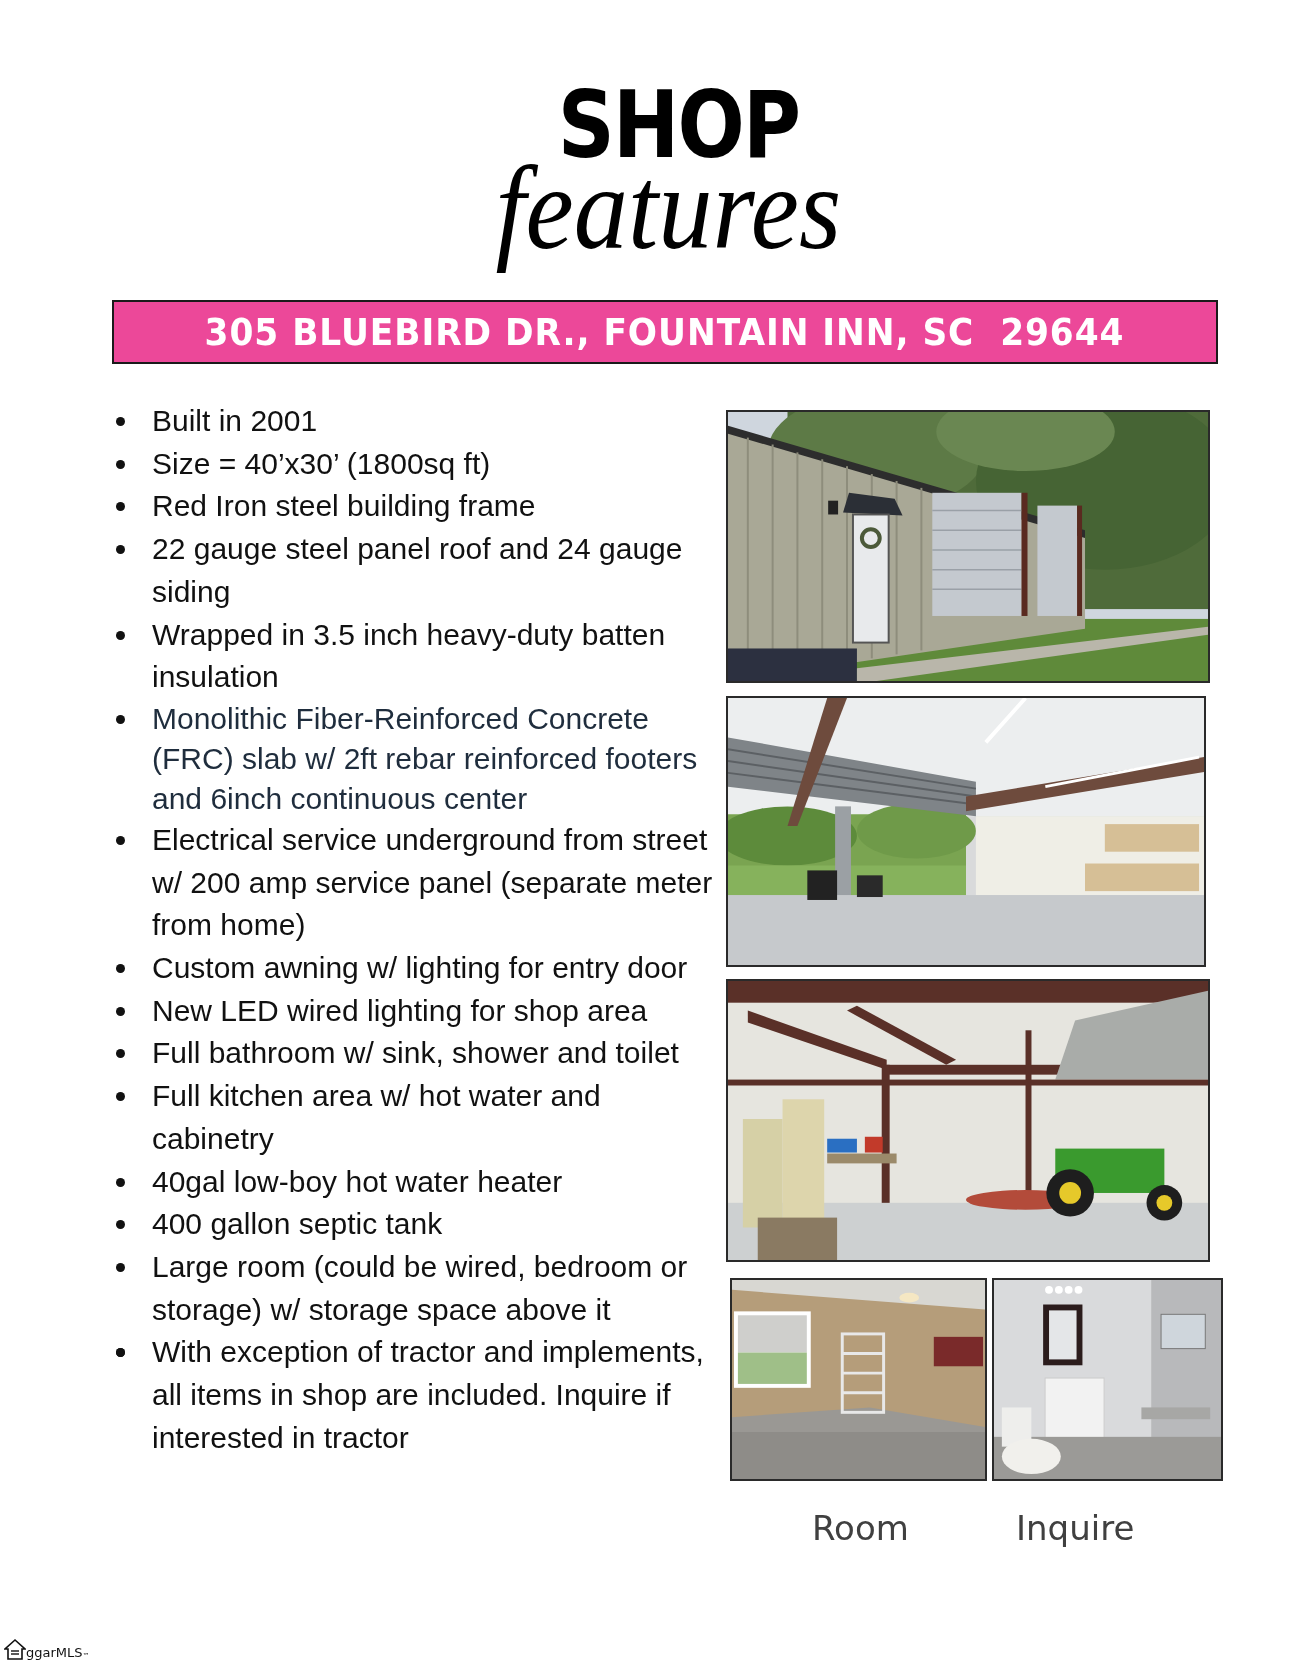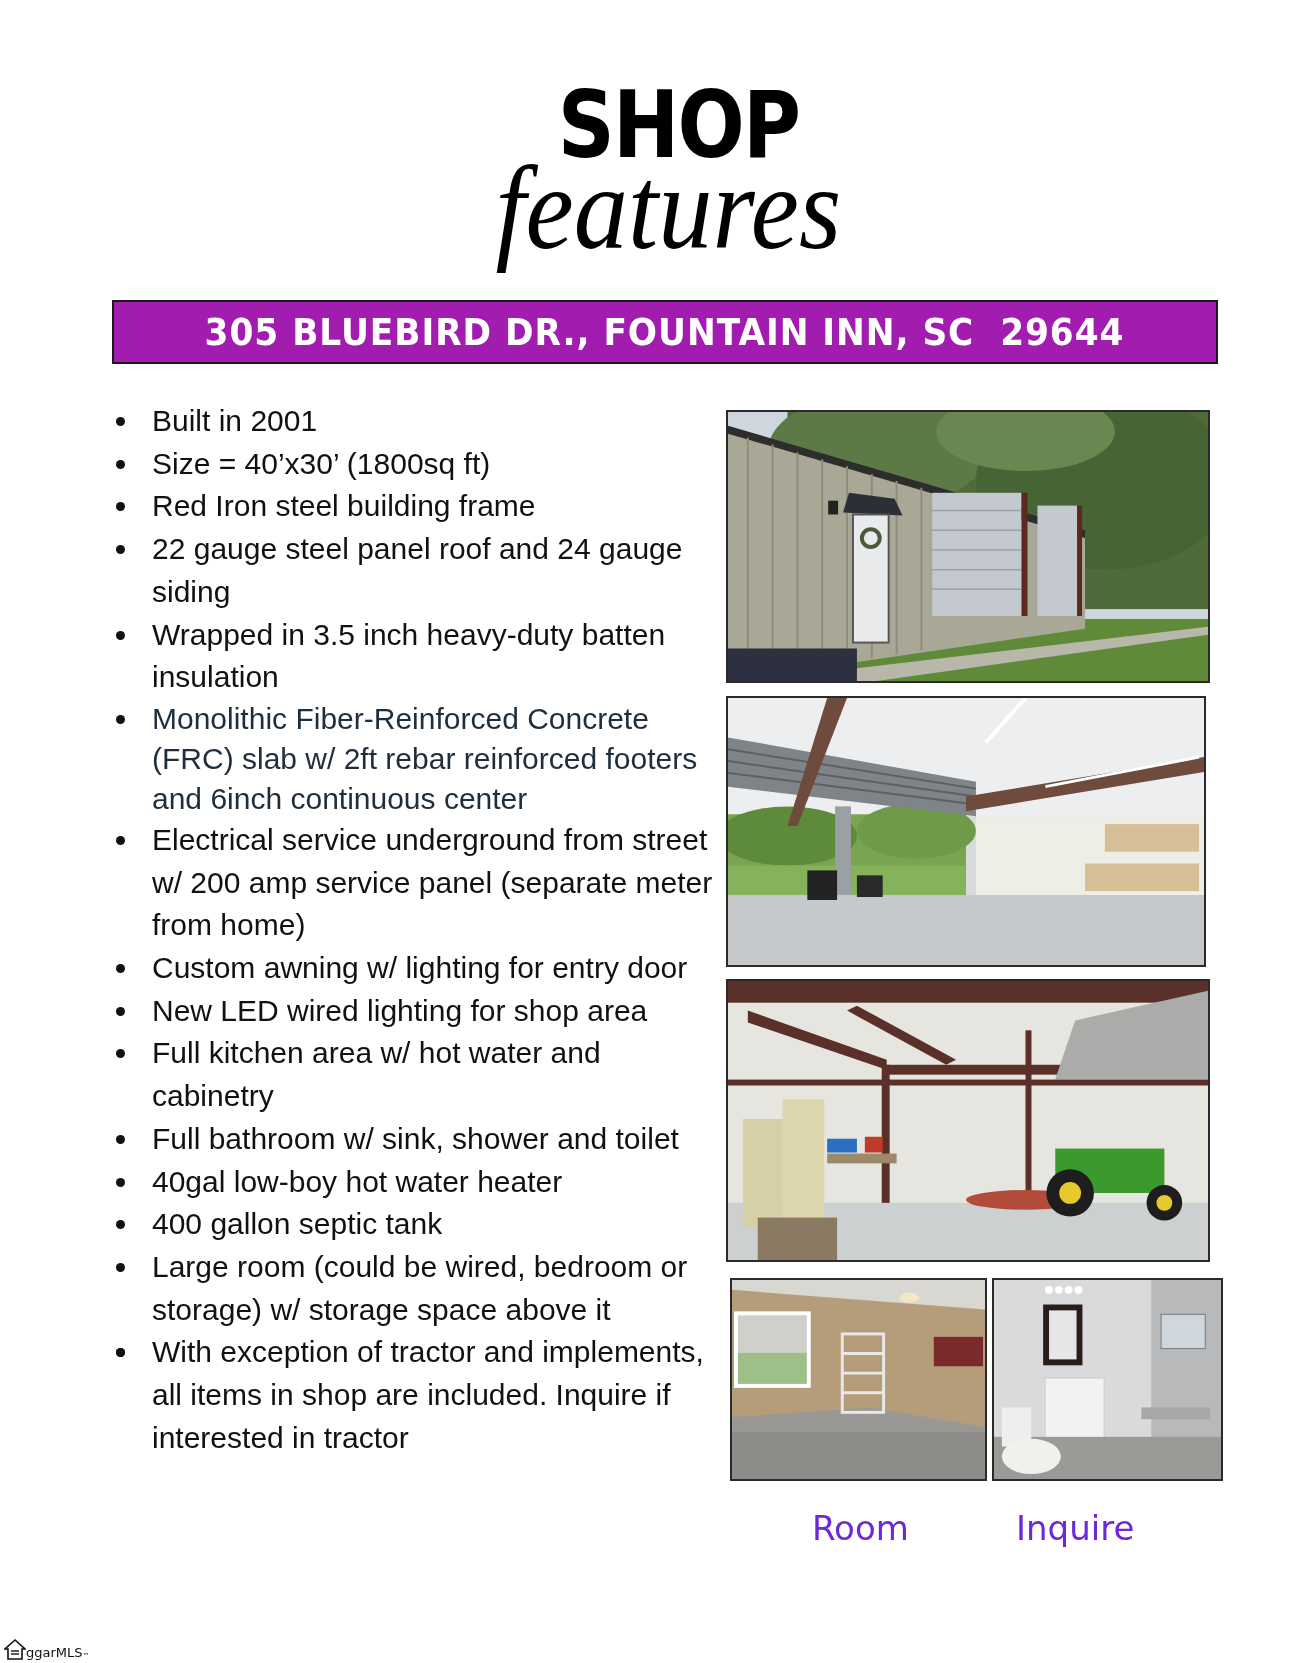--- a/index.html
+++ b/index.html
@@ -13,21 +13,21 @@
   }
   .title-features {
     position: absolute; left: 0; width: 1298px; top: 150px; text-align: center;
     font-family: "Liberation Serif", serif; font-style: italic; font-size: 118px; line-height: 118px;
     color: #000; padding-left: 40px; box-sizing: border-box;
     transform: scaleX(0.92); transform-origin: 660px 0;
   }
 
   .address-banner {
     position: absolute; left: 112px; top: 300px; width: 1106px; height: 64px;
-    background: #a21caf; border: 2px solid #1a1a1a; box-sizing: border-box;
+    background: #ec4899; border: 2px solid #1a1a1a; box-sizing: border-box;
     display: flex; align-items: center; justify-content: center;
   }
   .address-text {
     color: #ffffff; font-family: "DejaVu Sans", sans-serif; font-weight: bold; font-size: 37px;
     letter-spacing: 1px; white-space: pre; transform: scaleX(0.93);
   }
 
   .features-list {
     position: absolute; left: 110px; top: 400px; width: 610px; margin: 0; padding: 0; list-style: none;
     font-size: 30px; line-height: 42.7px; color: #111;
@@ -38,21 +38,21 @@
   }
   .features-list li.alt { color: #1f2d3d; line-height: 40px; }
   .features-list li.alt .bullet { top: 16px; }
 
   .photo {
     position: absolute; border: 2px solid #2a2a2a; box-sizing: border-box; overflow: hidden;
   }
   .photo svg { display: block; width: 100%; height: 100%; }
 
   .caption {
-    position: absolute; top: 1508px; font-family: "DejaVu Sans", sans-serif; font-size: 34px; color: #6d28d9;
+    position: absolute; top: 1508px; font-family: "DejaVu Sans", sans-serif; font-size: 34px; color: #404040;
   }
 
   .logo {
     position: absolute; left: 4px; top: 1636px; height: 24px; display: flex; align-items: flex-end;
     font-family: "DejaVu Sans", sans-serif; font-size: 13px; color: #111;
   }
   .logo .house { width: 22px; height: 22px; }
   .logo sup { font-size: 7px; }
 </style>
 </head>
@@ -68,22 +68,22 @@
 <ul class="features-list">
   <li><span class="bullet"></span><span>Built in 2001</span></li>
   <li><span class="bullet"></span><span>Size = 40’x30’ (1800sq ft)</span></li>
   <li><span class="bullet"></span><span>Red Iron steel building frame</span></li>
   <li><span class="bullet"></span><span>22 gauge steel panel roof and 24 gauge siding</span></li>
   <li><span class="bullet"></span><span>Wrapped in 3.5 inch heavy-duty batten insulation</span></li>
   <li class="alt"><span class="bullet"></span><span>Monolithic Fiber-Reinforced Concrete (FRC) slab w/ 2ft rebar reinforced footers and 6inch continuous center</span></li>
   <li><span class="bullet"></span><span>Electrical service underground from street w/ 200 amp service panel (separate meter from home)</span></li>
   <li><span class="bullet"></span><span>Custom awning w/ lighting for entry door</span></li>
   <li><span class="bullet"></span><span>New LED wired lighting for shop area</span></li>
+  <li><span class="bullet"></span><span>Full bathroom w/ sink, shower and toilet</span></li>
   <li><span class="bullet"></span><span>Full kitchen area w/ hot water and cabinetry</span></li>
-  <li><span class="bullet"></span><span>Full bathroom w/ sink, shower and toilet</span></li>
   <li><span class="bullet"></span><span>40gal low-boy hot water heater</span></li>
   <li><span class="bullet"></span><span>400 gallon septic tank</span></li>
   <li><span class="bullet"></span><span>Large room (could be wired, bedroom or storage) w/ storage space above it</span></li>
   <li><span class="bullet"></span></li>
   <li><span class="bullet"></span><span>With exception of tractor and implements, all items in shop are included. Inquire if interested in tractor</span></li>
 </ul>
 
 <div class="photo" style="left:726px; top:410px; width:484px; height:273px;" title="Exterior of steel shop building with awning entry door and two roll-up garage doors">
   <svg viewBox="0 0 484 273" preserveAspectRatio="none">
     <rect width="484" height="273" fill="#cfd6de"></rect>

